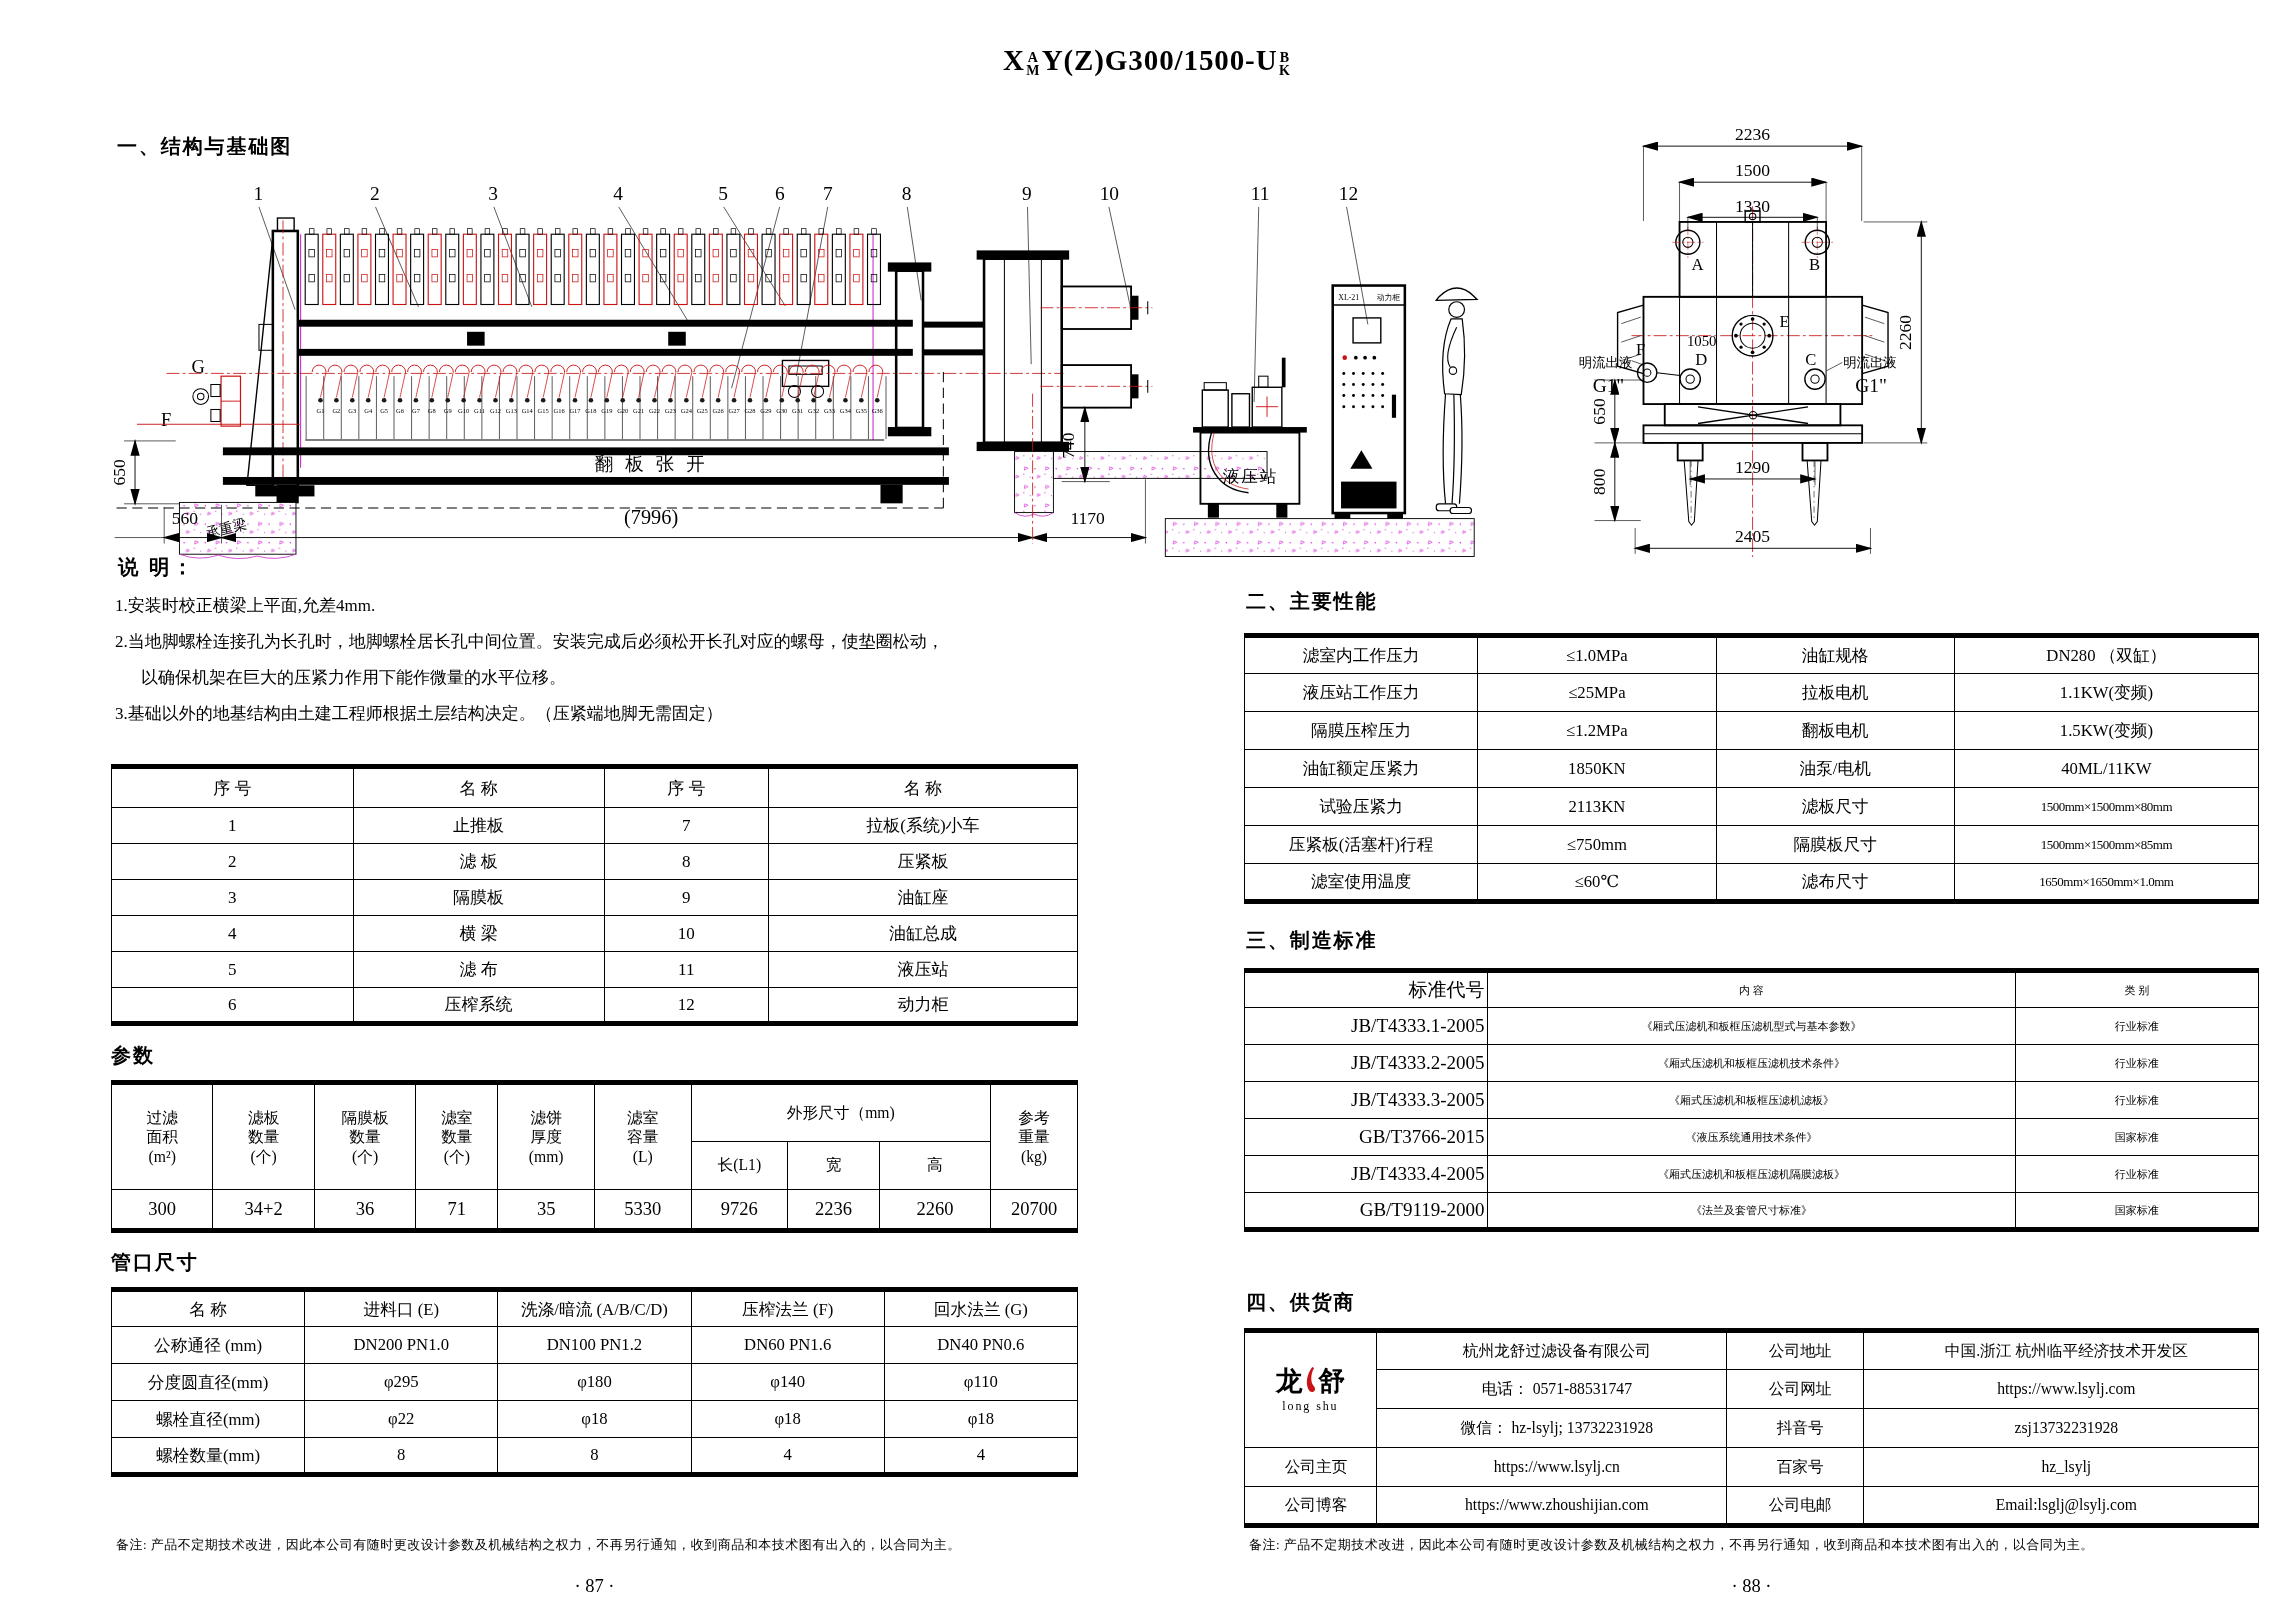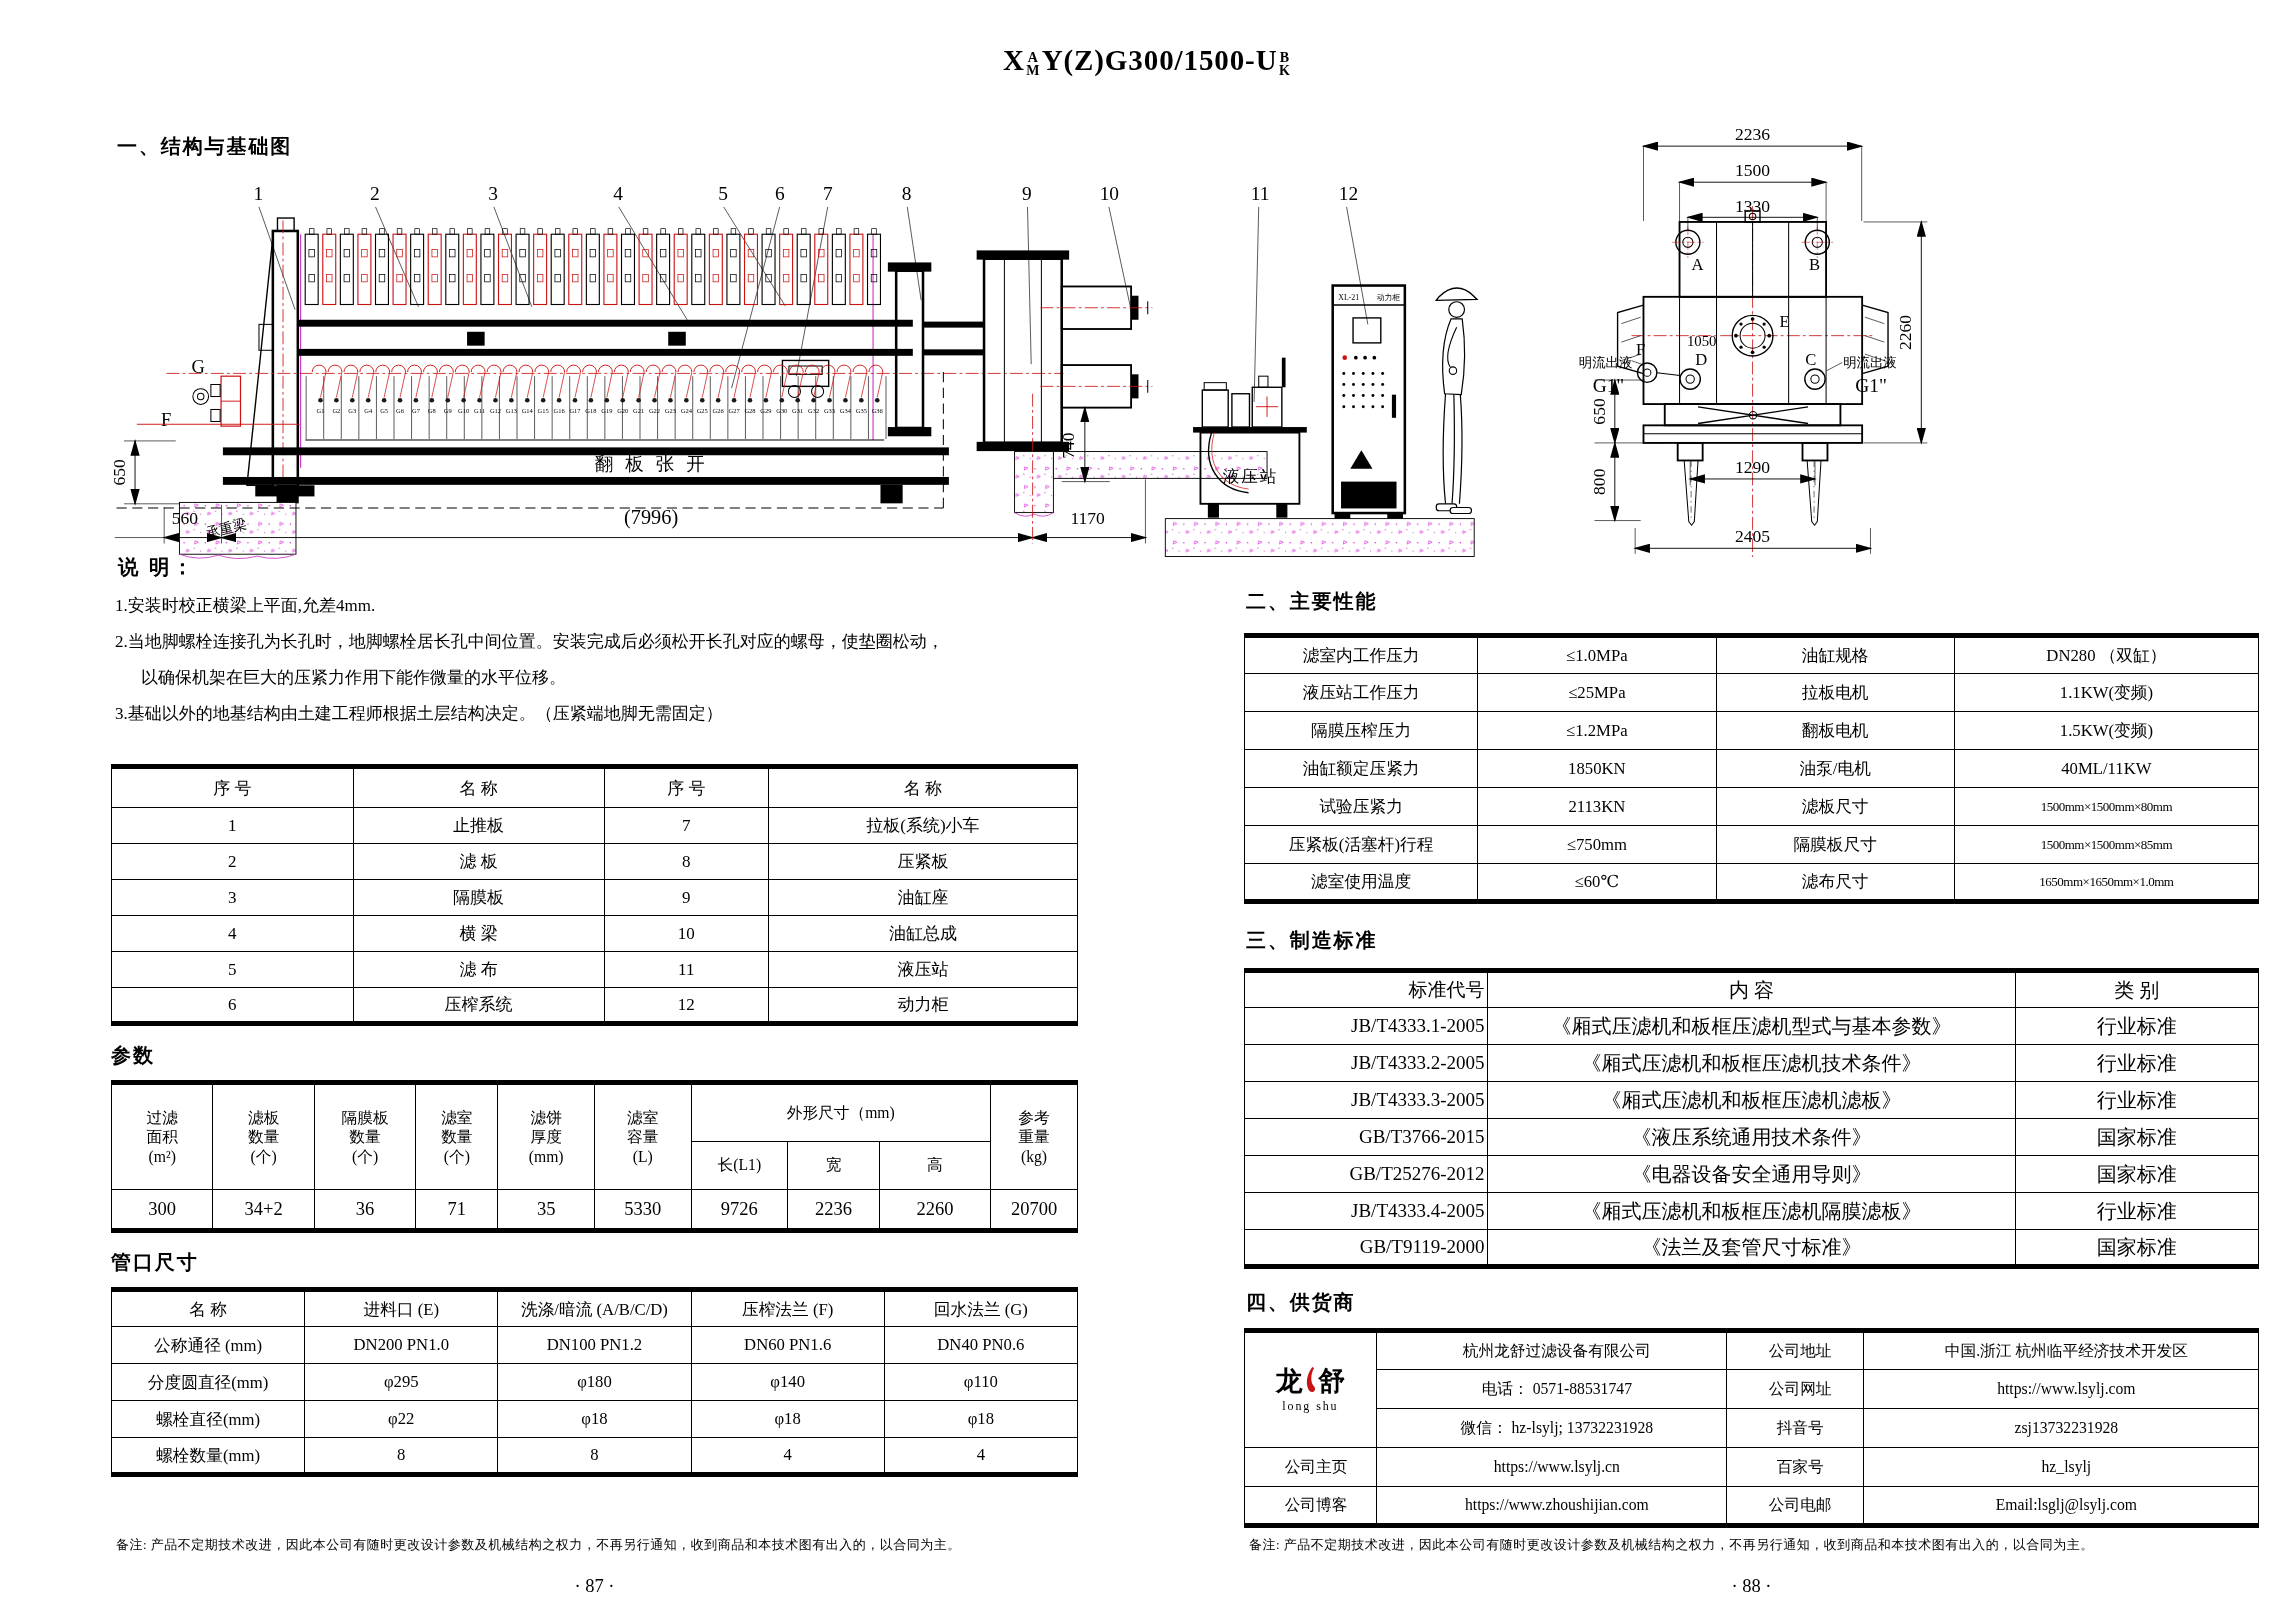--- a/index.html
+++ b/index.html
@@ -18,21 +18,21 @@
   table{border-collapse:collapse;table-layout:fixed;}
   .tbl{position:absolute;border:1.9px solid #000;border-top:5.1px solid #000;border-bottom:5.1px solid #000;background:#fff;}
   .tbl td{border:0.9px solid #000;text-align:center;vertical-align:middle;font-size:17px;padding:0 2.8px;overflow:hidden;}
   .pre{white-space:pre-line;line-height:1.25;}
   .parts tr{height:36px;} .parts tr.hr0{height:41px;}
   .params tr.r1{height:59px;} .params tr.r2{height:48px;} .params tr.r3{height:41px;}
   .params td{font-size:15.7px;} .params tr.r3 td{font-size:18.5px;}
   .ports tr{height:37px;} .ports td{font-size:16.7px;}
   .perf tr{height:38px;} .perf td{font-size:16.7px;}
   .perf td.sm{font-size:13px;letter-spacing:-0.5px;}
-  .stds tr{height:37px;} .stds td{font-size:20px;}
+  .stds tr{height:37px;} .stds td{font-size:11px;}
   .stds td.code{text-align:right;padding-left:10.2px;font-size:19px;}
   .sup tr{height:39px;} .sup td{font-size:15.7px;text-align:center;padding-left:14px;}
   .sup td.lg{padding:0;text-align:center;}
   .logo-row{font-size:27px;font-weight:bold;line-height:1;}
   .logo-en{font-size:12px;letter-spacing:1.9px;margin-top:3px;}
   .foot{font-size:13px;white-space:nowrap;letter-spacing:0.5px;}
   .pgnum{font-size:18.5px;text-align:center;}
   svg{font-family:"Liberation Serif","DejaVu Serif",serif;}
   svg text{fill:#000;}
   .k1{stroke:#000;stroke-width:1.4;fill:none;}
@@ -966,25 +966,20 @@
         <td class="code">JB/T4333.3-2005</td>
         <td>《厢式压滤机和板框压滤机滤板》</td>
         <td>行业标准</td>
       </tr>
   <tr>
         <td class="code">GB/T3766-2015</td>
         <td>《液压系统通用技术条件》</td>
         <td>国家标准</td>
       </tr>
   <tr>
-        <td class="code">GB/T25276-2012</td>
-        <td>《电器设备安全通用导则》</td>
-        <td>国家标准</td>
-      </tr>
-  <tr>
         <td class="code">JB/T4333.4-2005</td>
         <td>《厢式压滤机和板框压滤机隔膜滤板》</td>
         <td>行业标准</td>
       </tr>
   <tr>
         <td class="code">GB/T9119-2000</td>
         <td>《法兰及套管尺寸标准》</td>
         <td>国家标准</td>
       </tr>
 </tbody>

